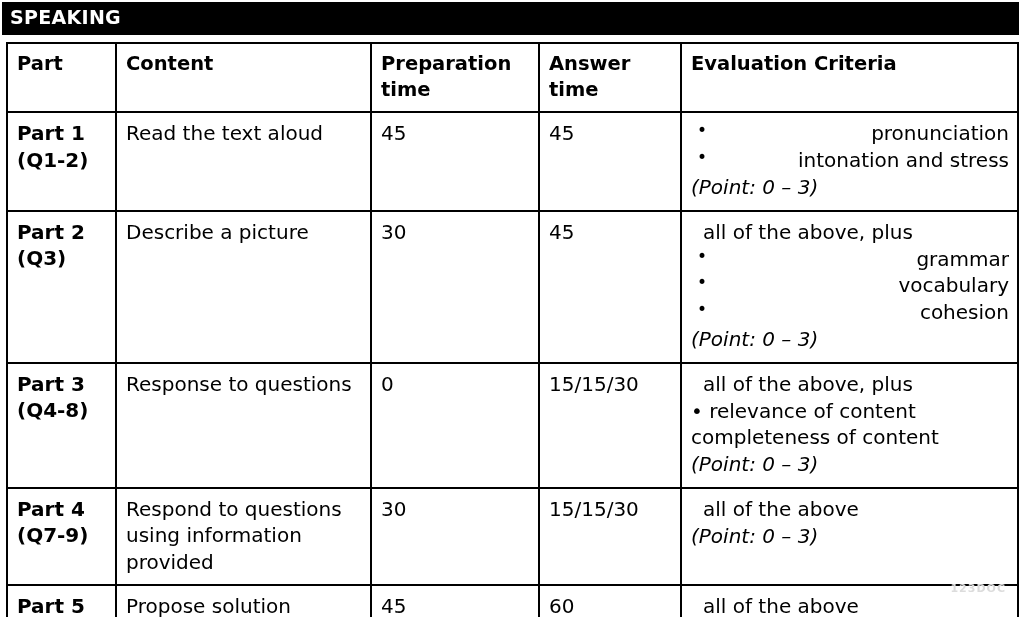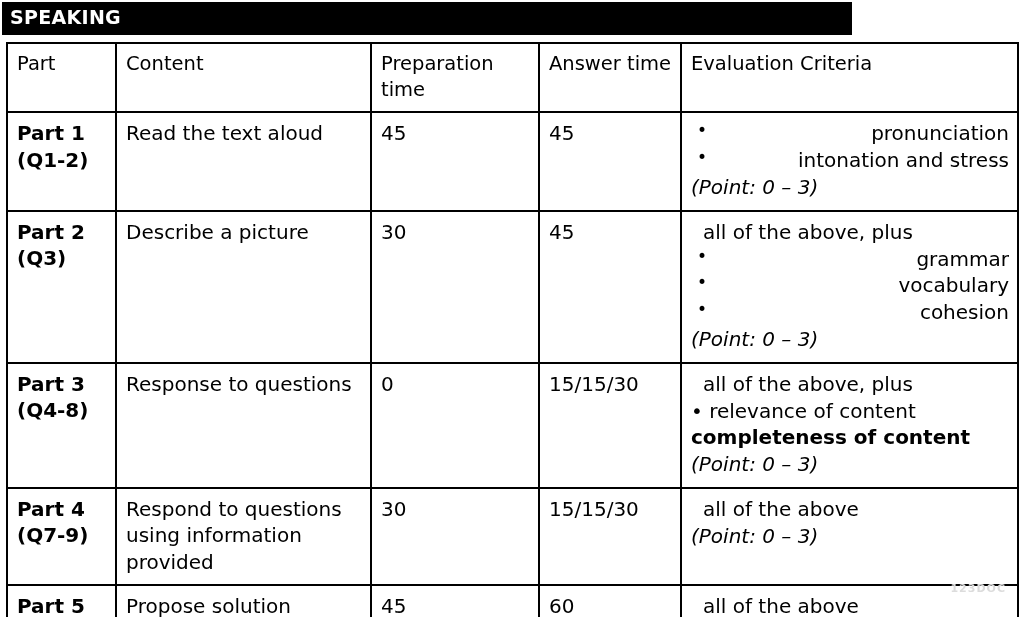--- a/index.html
+++ b/index.html
@@ -21,39 +21,39 @@
     box-sizing: border-box;
   }
   .section-banner {
     background: #000000;
     color: #ffffff;
     font-weight: bold;
     font-size: 19px;
     line-height: 1;
     padding: 6px 8px 8px 8px;
     letter-spacing: 0.3px;
-    width: 850px;
+    width: 1017px;
     box-sizing: border-box;
     margin: 2px 0 0 2px;
   }
   table.spec {
     border-collapse: collapse;
     margin: 7px 0 0 6px;
     width: 1011px;
     table-layout: fixed;
   }
   table.spec th, table.spec td {
     border: 2px solid #000000;
     vertical-align: top;
     padding: 7px 8px 9px 9px;
     font-size: 20px;
     line-height: 1.32;
   }
   table.spec th {
-    font-weight: normal;
+    font-weight: bold;
     text-align: left;
     font-size: 19.5px;
   }
   col.c-part { width: 109px; }
   col.c-content { width: 255px; }
   col.c-prep { width: 168px; }
   col.c-answer { width: 142px; }
   col.c-eval { width: 337px; }
 
   td.part {
@@ -73,21 +73,20 @@
   }
   .bullet-list li::before {
     content: "\2022";
     position: absolute;
     left: 6px;
     top: -1px;
     font-size: 17px;
   }
   .plain-line {
     line-height: 1.34;
-    font-weight: bold;
   }
   .inline-bullet {
     line-height: 1.34;
   }
   .point {
     font-style: italic;
     line-height: 1.34;
   }
   .lead {
     line-height: 1.34;

